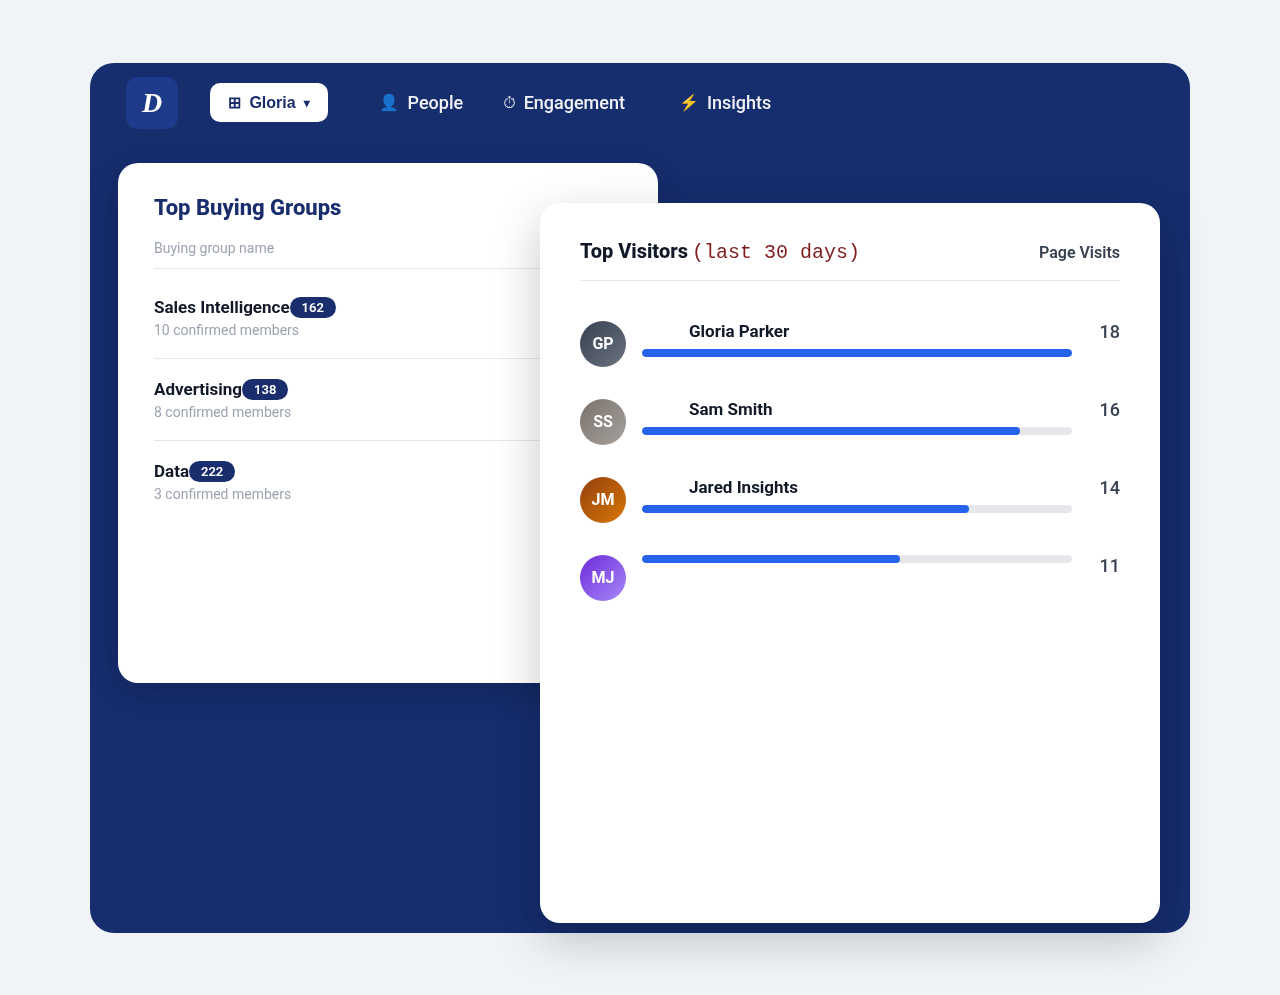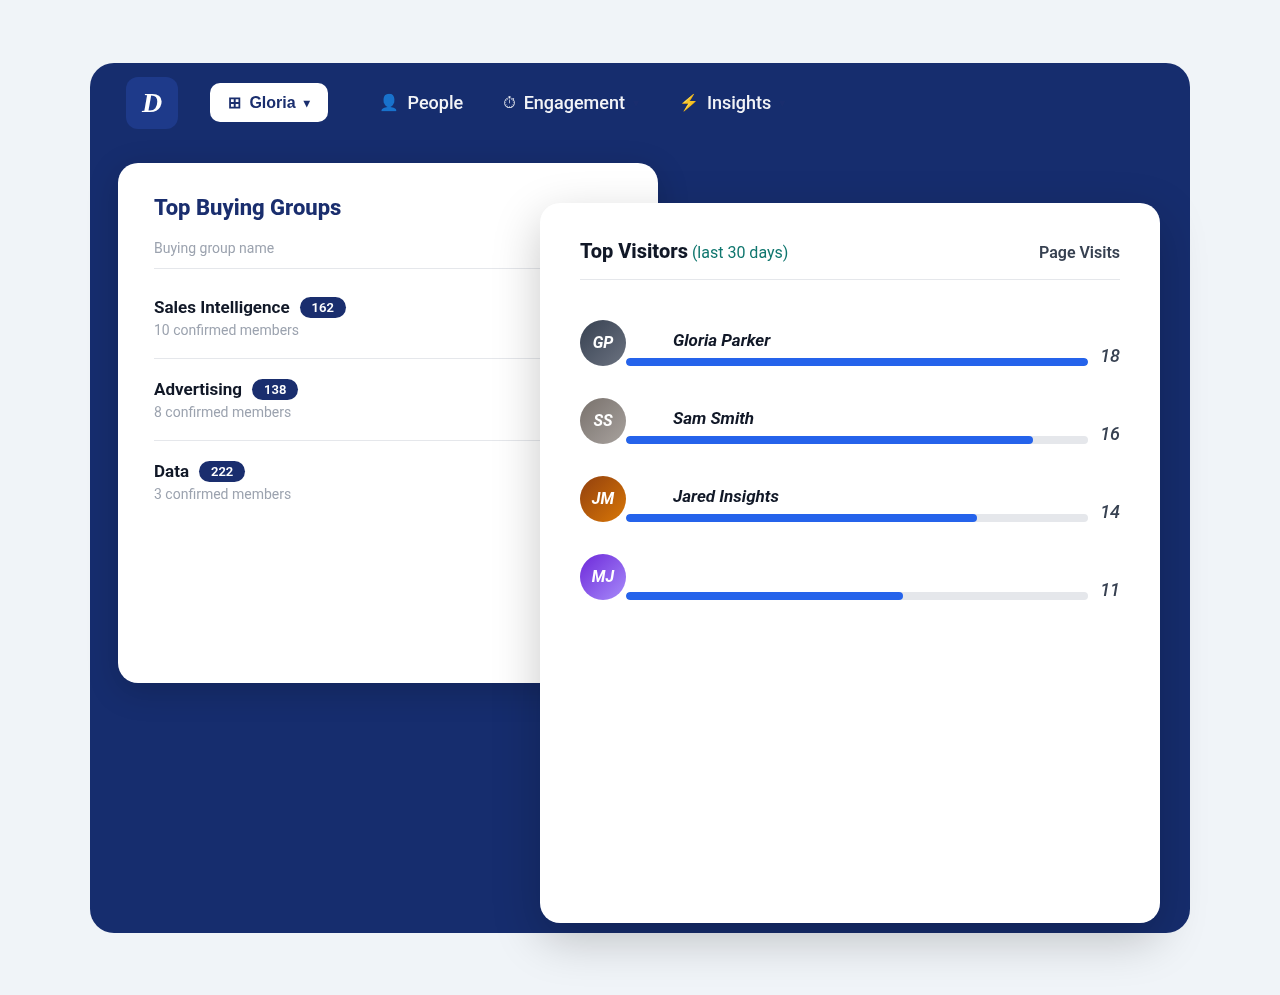--- a/index.html
+++ b/index.html
@@ -146,21 +146,20 @@
       border-bottom: 1px solid #e5e7eb;
     }
 
     .buying-group-row:last-child {
       border-bottom: none;
     }
 
     .buying-group-title-line {
       display: flex;
       align-items: center;
-      gap: 10px;
       margin-bottom: 4px;
     }
 
     .buying-group-name {
       font-size: 17px;
       font-weight: 700;
       color: #111827;
     }
 
     .badge {
@@ -201,36 +200,37 @@
       border-bottom: 1px solid #e5e7eb;
     }
 
     .top-visitors-title {
       font-size: 20px;
       font-weight: 800;
       color: #111827;
     }
 
     .top-visitors-subtitle {
-      font-size: 16px;
+      font-size: 20px;
       font-weight: 400;
-      color: #0f766e;
+      color: #7f1d1d;
+      font-family: Liberation Mono, monospace;
     }
 
     .page-visits-label {
       font-size: 16px;
       font-weight: 600;
       color: #374151;
     }
 
     .visitor-row {
       display: flex;
-      align-items: flex-end;
+      align-items: flex-start;
+      gap: 16px;
       padding: 16px 0;
-      font-style: italic;
     }
 
     .visitor-info {
       flex: 1;
     }
 
     .visitor-name {
       font-size: 17px;
       font-weight: 700;
       color: #111827;

